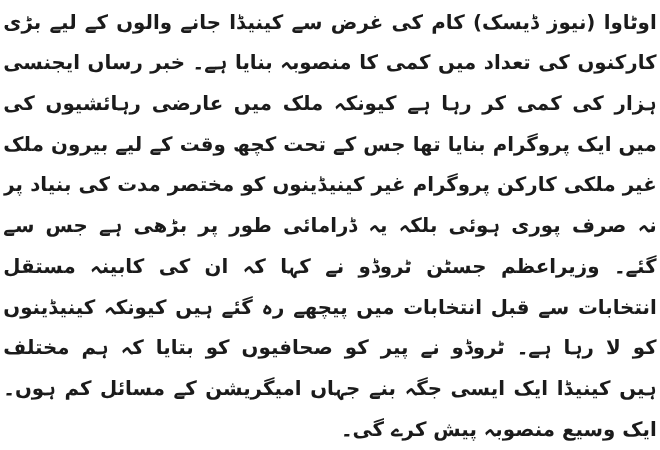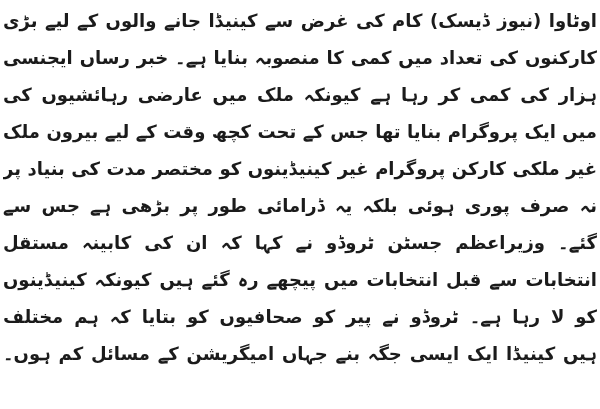--- a/index.html
+++ b/index.html
@@ -45,13 +45,14 @@
   <div class="article-line">اوٹاوا (نیوز ڈیسک) کام کی غرض سے کینیڈا جانے والوں کے لیے بڑی خبر ہے کہ حکومت نے عارضی طور پر آنے والے غیر ملکی</div>
   <div class="article-line">کارکنوں کی تعداد میں کمی کا منصوبہ بنایا ہے۔ خبر رساں ایجنسی رائٹرز کے مطابق کینیڈا عارضی غیر ملکی کارکنوں کی تعداد میں دسیوں</div>
   <div class="article-line">ہزار کی کمی کر رہا ہے کیونکہ ملک میں عارضی رہائشیوں کی تعداد بڑھ چکی ہے۔ کینیڈا نے جزوقتی غیر ملکیوں کو لانے کے لیے 2022</div>
   <div class="article-line">میں ایک پروگرام بنایا تھا جس کے تحت کچھ وقت کے لیے بیرون ملک سے کارکنوں کو بلا کر ورکرز کی کمی کو دور کیا جائے۔ عارضی</div>
   <div class="article-line">غیر ملکی کارکن پروگرام غیر کینیڈینوں کو مختصر مدت کی بنیاد پر کام کرنے کے لیے ترتیب دیا گیا تھا۔ اس منصوبے سے مزدوروں کی کمی</div>
   <div class="article-line">نہ صرف پوری ہوئی بلکہ یہ ڈرامائی طور پر بڑھی ہے جس سے اجرتوں کو دبانے اور کارکنوں کے ساتھ بدسلوکی کے واقعات بڑھ</div>
   <div class="article-line">گئے۔ وزیراعظم جسٹن ٹروڈو نے کہا کہ ان کی کابینہ مستقل رہائشی سلسلے میں کمی پر بھی غور کر رہی ہے۔ ٹروڈو اگلے سال متوقع</div>
   <div class="article-line">انتخابات سے قبل انتخابات میں پیچھے رہ گئے ہیں کیونکہ کینیڈینوں کے بڑھتے ہوئے حصے کا کہنا ہے کہ کینیڈا بہت زیادہ تارکین وطن</div>
   <div class="article-line">کو لا رہا ہے۔ ٹروڈو نے پیر کو صحافیوں کو بتایا کہ ہم مختلف اسٹریمز کو دیکھ رہے ہیں تا کہ یہ یقینی بنایا جا سکے کہ جیسے ہم آگے بڑھتے</div>
   <div class="article-line">ہیں کینیڈا ایک ایسی جگہ بنے جہاں امیگریشن کے مسائل کم ہوں۔ انہوں نے کہا کہ حکومت اس موسم خزاں میں امیگریشن کی سطح پر</div>
+  <div class="article-line last-line">ایک وسیع منصوبہ پیش کرے گی۔</div>
 </div>
 
 </body></html>

